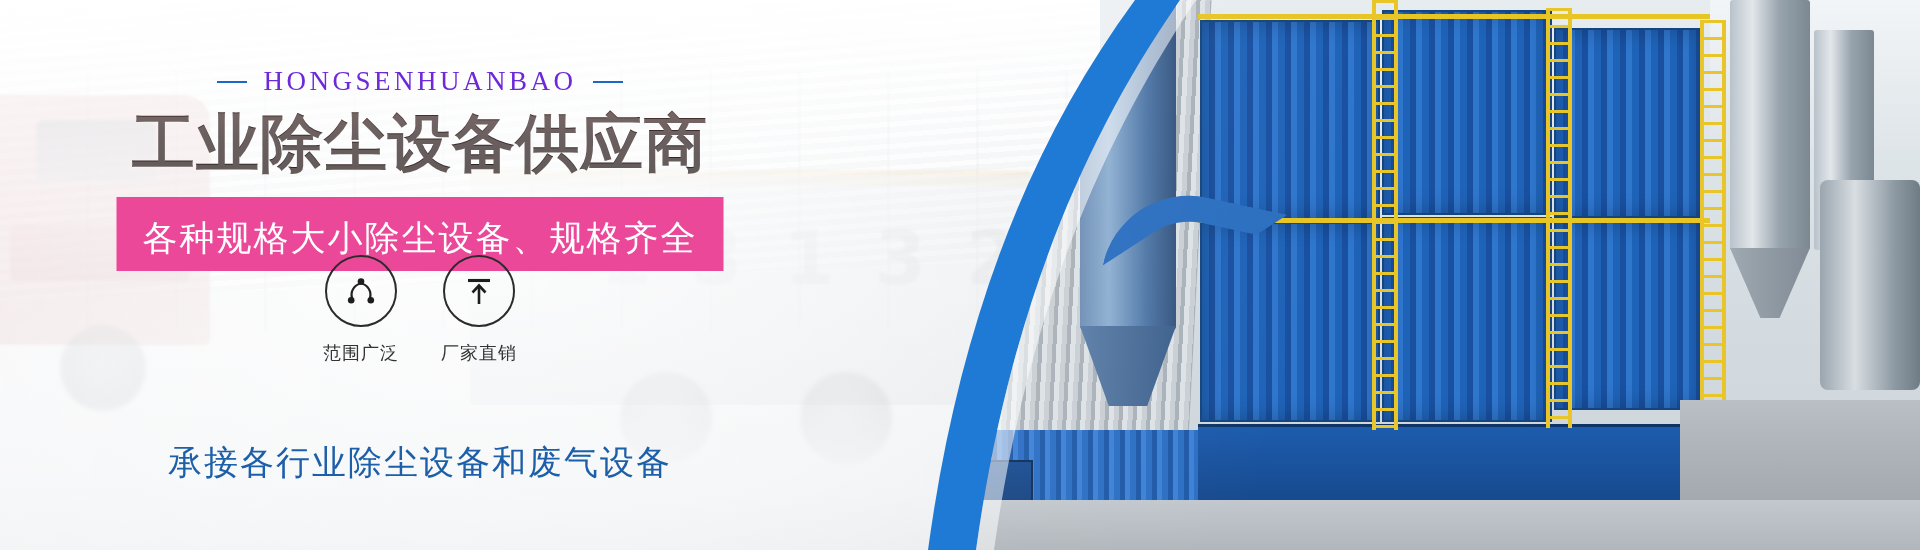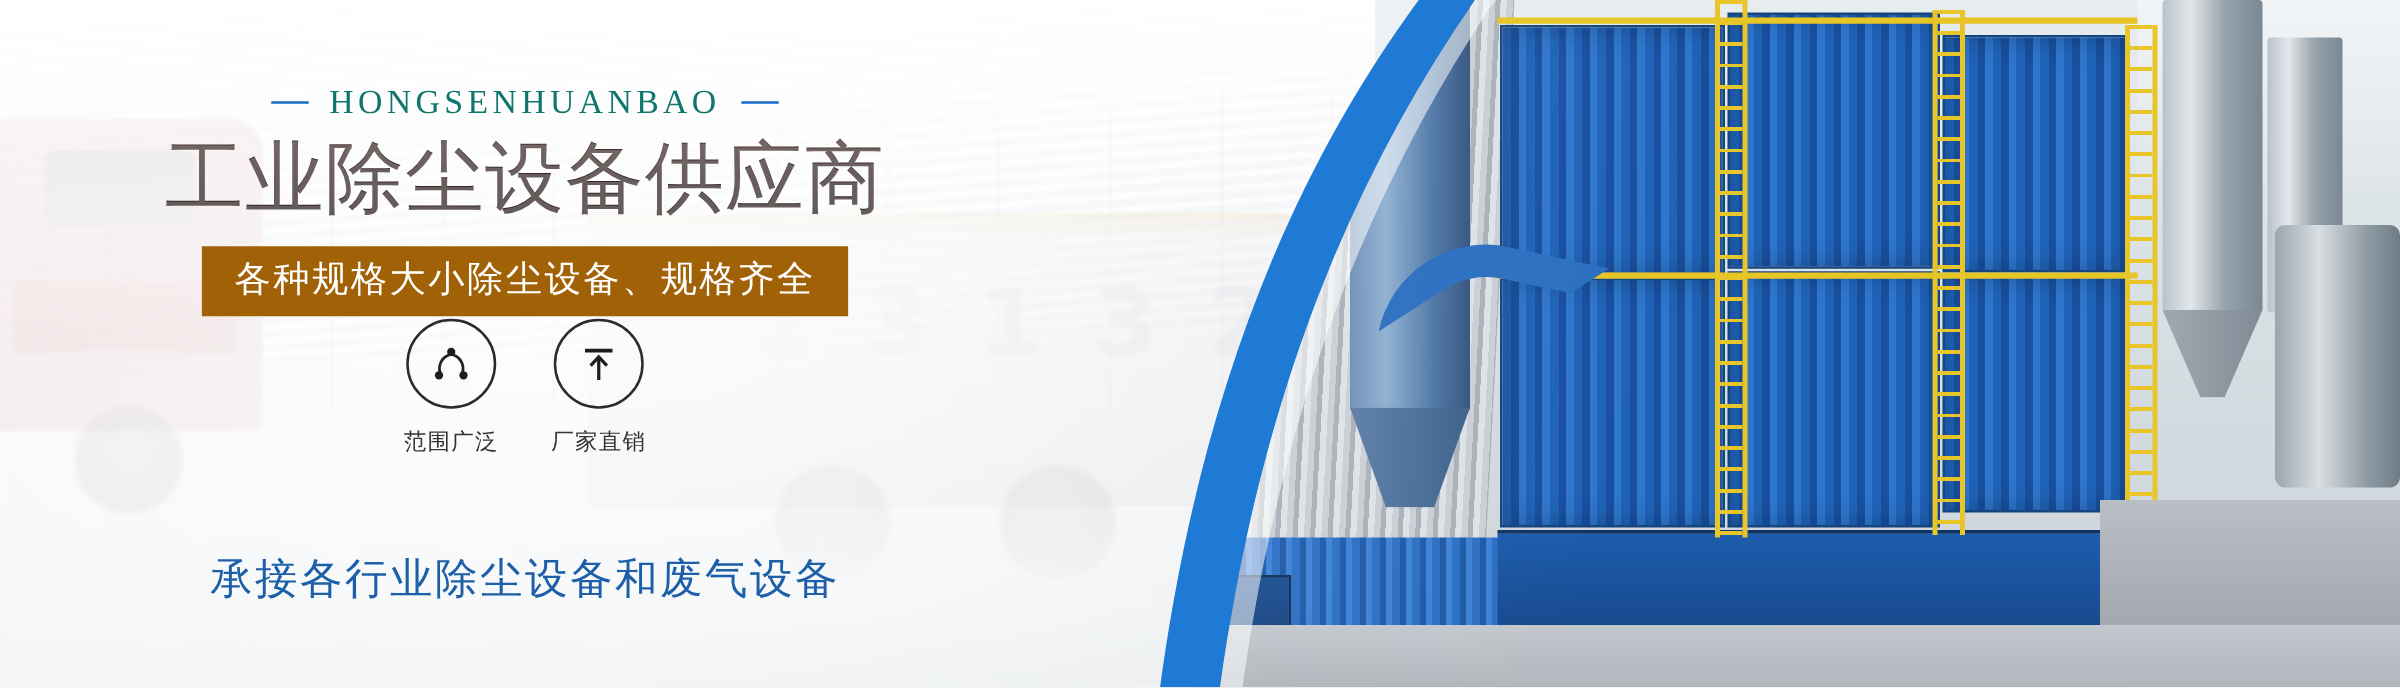--- a/index.html
+++ b/index.html
@@ -253,47 +253,47 @@
   .eyebrow {
     position:absolute; top:66px; left:0; width:840px;
     display:flex; align-items:center; justify-content:center; gap:16px;
     color:#1a69c8;
   }
   .eyebrow .dash {
     display:block; width:30px; height:2px; background:#1a69c8;
   }
   .eyebrow .etext {
     font-family:"Liberation Serif", serif;
-    font-size:27px; letter-spacing:3.5px; font-weight:400; color:#0f766e;
+    font-size:27px; letter-spacing:3.5px; font-weight:400; color:#6d28d9;
     white-space:nowrap;
   }
 
   .headline {
     position:absolute; top:106px; left:0; width:840px;
     font-family:"Liberation Sans", sans-serif;
-    font-weight:400;
+    font-weight:700;
     font-size:63px;
     letter-spacing:1px;
     line-height:1.18;
     color:#3a2b28;
     background:linear-gradient(180deg,#4a3633 0%, #38292a 45%, #2e2321 100%);
     -webkit-background-clip:text;
     background-clip:text;
     -webkit-text-fill-color:transparent;
     text-shadow:0 1px 0 rgba(255,255,255,.25);
     white-space:nowrap;
   }
 
   .subbar {
     position:absolute; top:197px; left:50%;
     transform:translateX(-50%);
-    background:#a16207;
-    padding:9px 26px 11px 26px;
+    background:#ec4899;
+    padding:19px 26px 11px 26px;
     color:#ffffff;
-    font-size:29px;
+    font-size:35px;
     font-weight:400;
     letter-spacing:2px;
     white-space:nowrap;
     line-height:1.25;
   }
 
   .features {
     position:absolute; top:255px; left:0; width:840px;
     display:flex; justify-content:center; gap:38px;
   }

